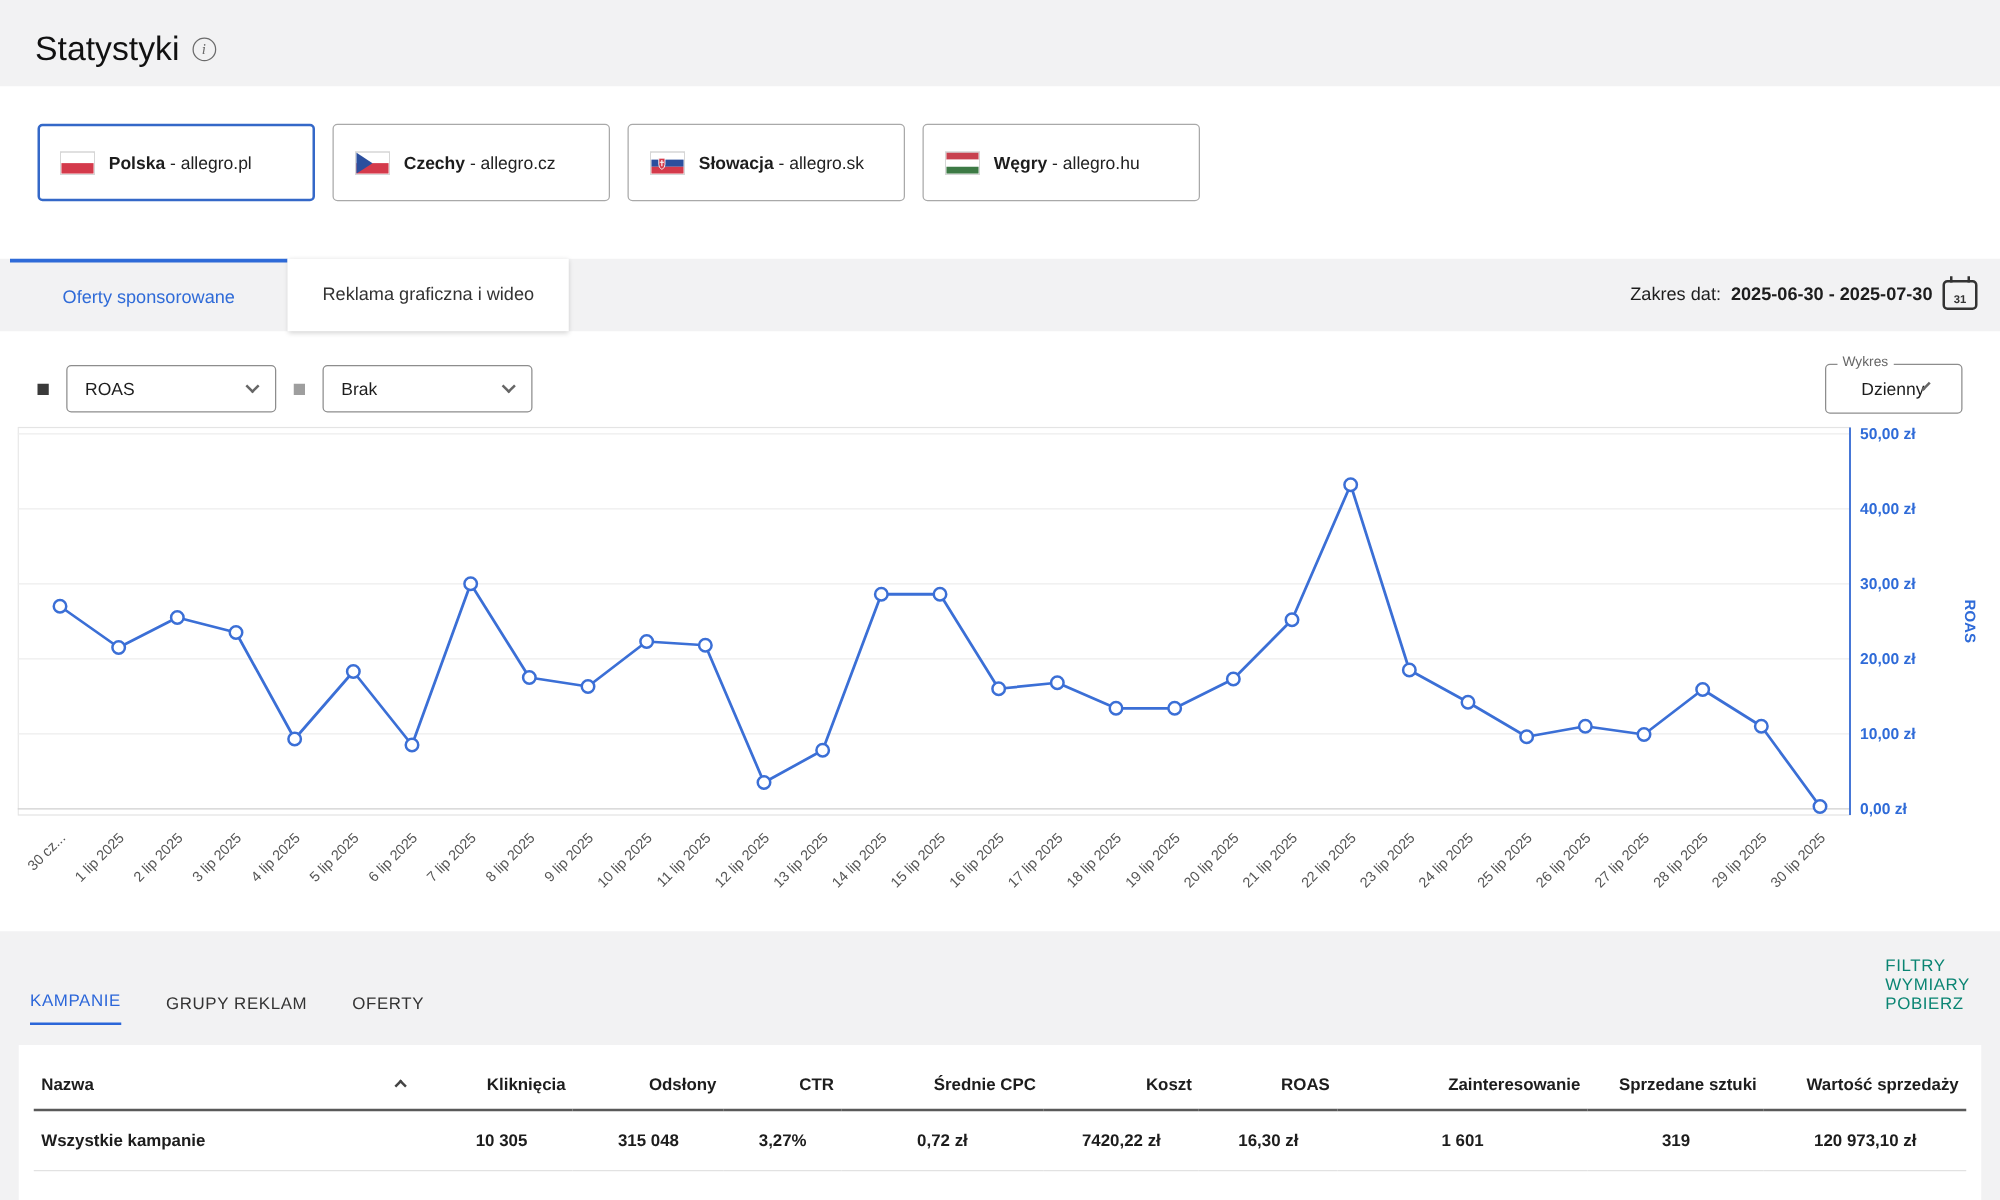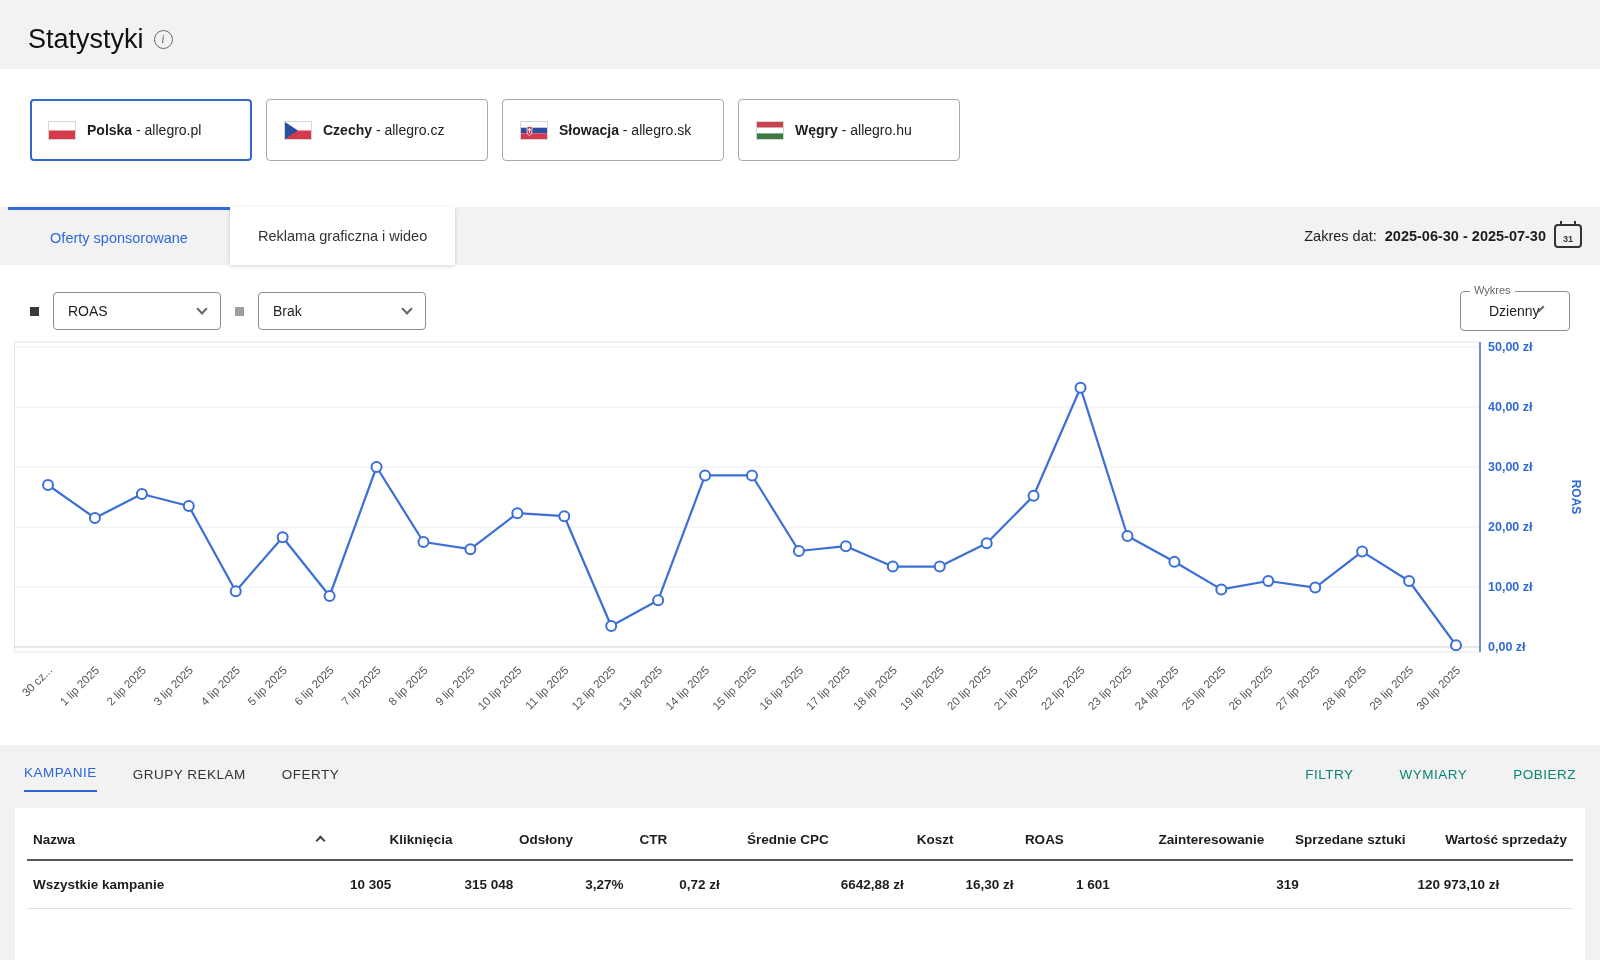--- a/index.html
+++ b/index.html
@@ -47,28 +47,28 @@
     transform:rotate(45deg); margin-top:-4px; }
   .wykres-field { margin-left:auto; width:110px; height:40px; border:1px solid #8d8d8d; border-radius:4px;
     position:relative; display:flex; align-items:center; justify-content:space-between; padding:0 28px;
     font-size:14px; cursor:pointer; background:#fff; }
   .wykres-legend { position:absolute; top:-8px; left:9px; background:#fff; padding:0 4px; font-size:11px; color:#666; }
   
   .bottom { padding-top:20px; }
   .table-tabs { display:flex; align-items:flex-end; padding:0 24px; font-size:13.5px; letter-spacing:0.5px; font-weight:500; }
   .ttab { margin-right:36px; padding-bottom:10px; color:#333; cursor:pointer; }
   .ttab.active { color:#2b66d9; border-bottom:2px solid #2b66d9; }
-  .table-actions { margin-left:auto; display:flex; gap:46px; padding-bottom:10px; }
+  .table-actions { margin-left:auto; display:flex; padding-bottom:10px;flex-direction:column; }
   .action-link { color:#0b8573; cursor:pointer; }
   .table-card { margin:16px 15px 0; background:#fff; padding:4px 12px 0; height:180px; }
   table { width:100%; border-collapse:collapse; font-size:13.5px; }
   th { font-weight:700; padding:20px 6px 12px; border-bottom:2px solid #595959; vertical-align:bottom;
     text-align:right; cursor:pointer; }
   th:first-child { text-align:left; }
-  td { font-weight:700; padding:16px 6px; border-bottom:1px solid #e2e2e2; text-align:left; }
+  td { font-weight:700; padding:16px 6px; border-bottom:1px solid #e2e2e2; text-align:center; }
   td:first-child { text-align:left; }
   .th-flex { display:flex; align-items:flex-end; }
   .sort-up { width:7px; height:7px; border:solid #444; border-width:2px 2px 0 0; transform:rotate(-45deg);
     margin-left:auto; margin-right:14px; margin-bottom:3px; }
   svg.chart { display:block; }
 </style>
 </head>
 <body>
 
 <div class="page-header">
@@ -271,21 +271,21 @@
           <th>Wartość sprzedaży</th>
         </tr>
       </thead>
       <tbody>
         <tr>
           <td>Wszystkie kampanie</td>
           <td>10 305</td>
           <td>315 048</td>
           <td>3,27%</td>
           <td>0,72 zł</td>
-          <td>6642,88 zł</td>
+          <td>7420,22 zł</td>
           <td>16,30 zł</td>
           <td>1 601</td>
           <td>319</td>
           <td>120 973,10 zł</td>
         </tr>
       </tbody>
     </table>
   </div>
 </div>
 

